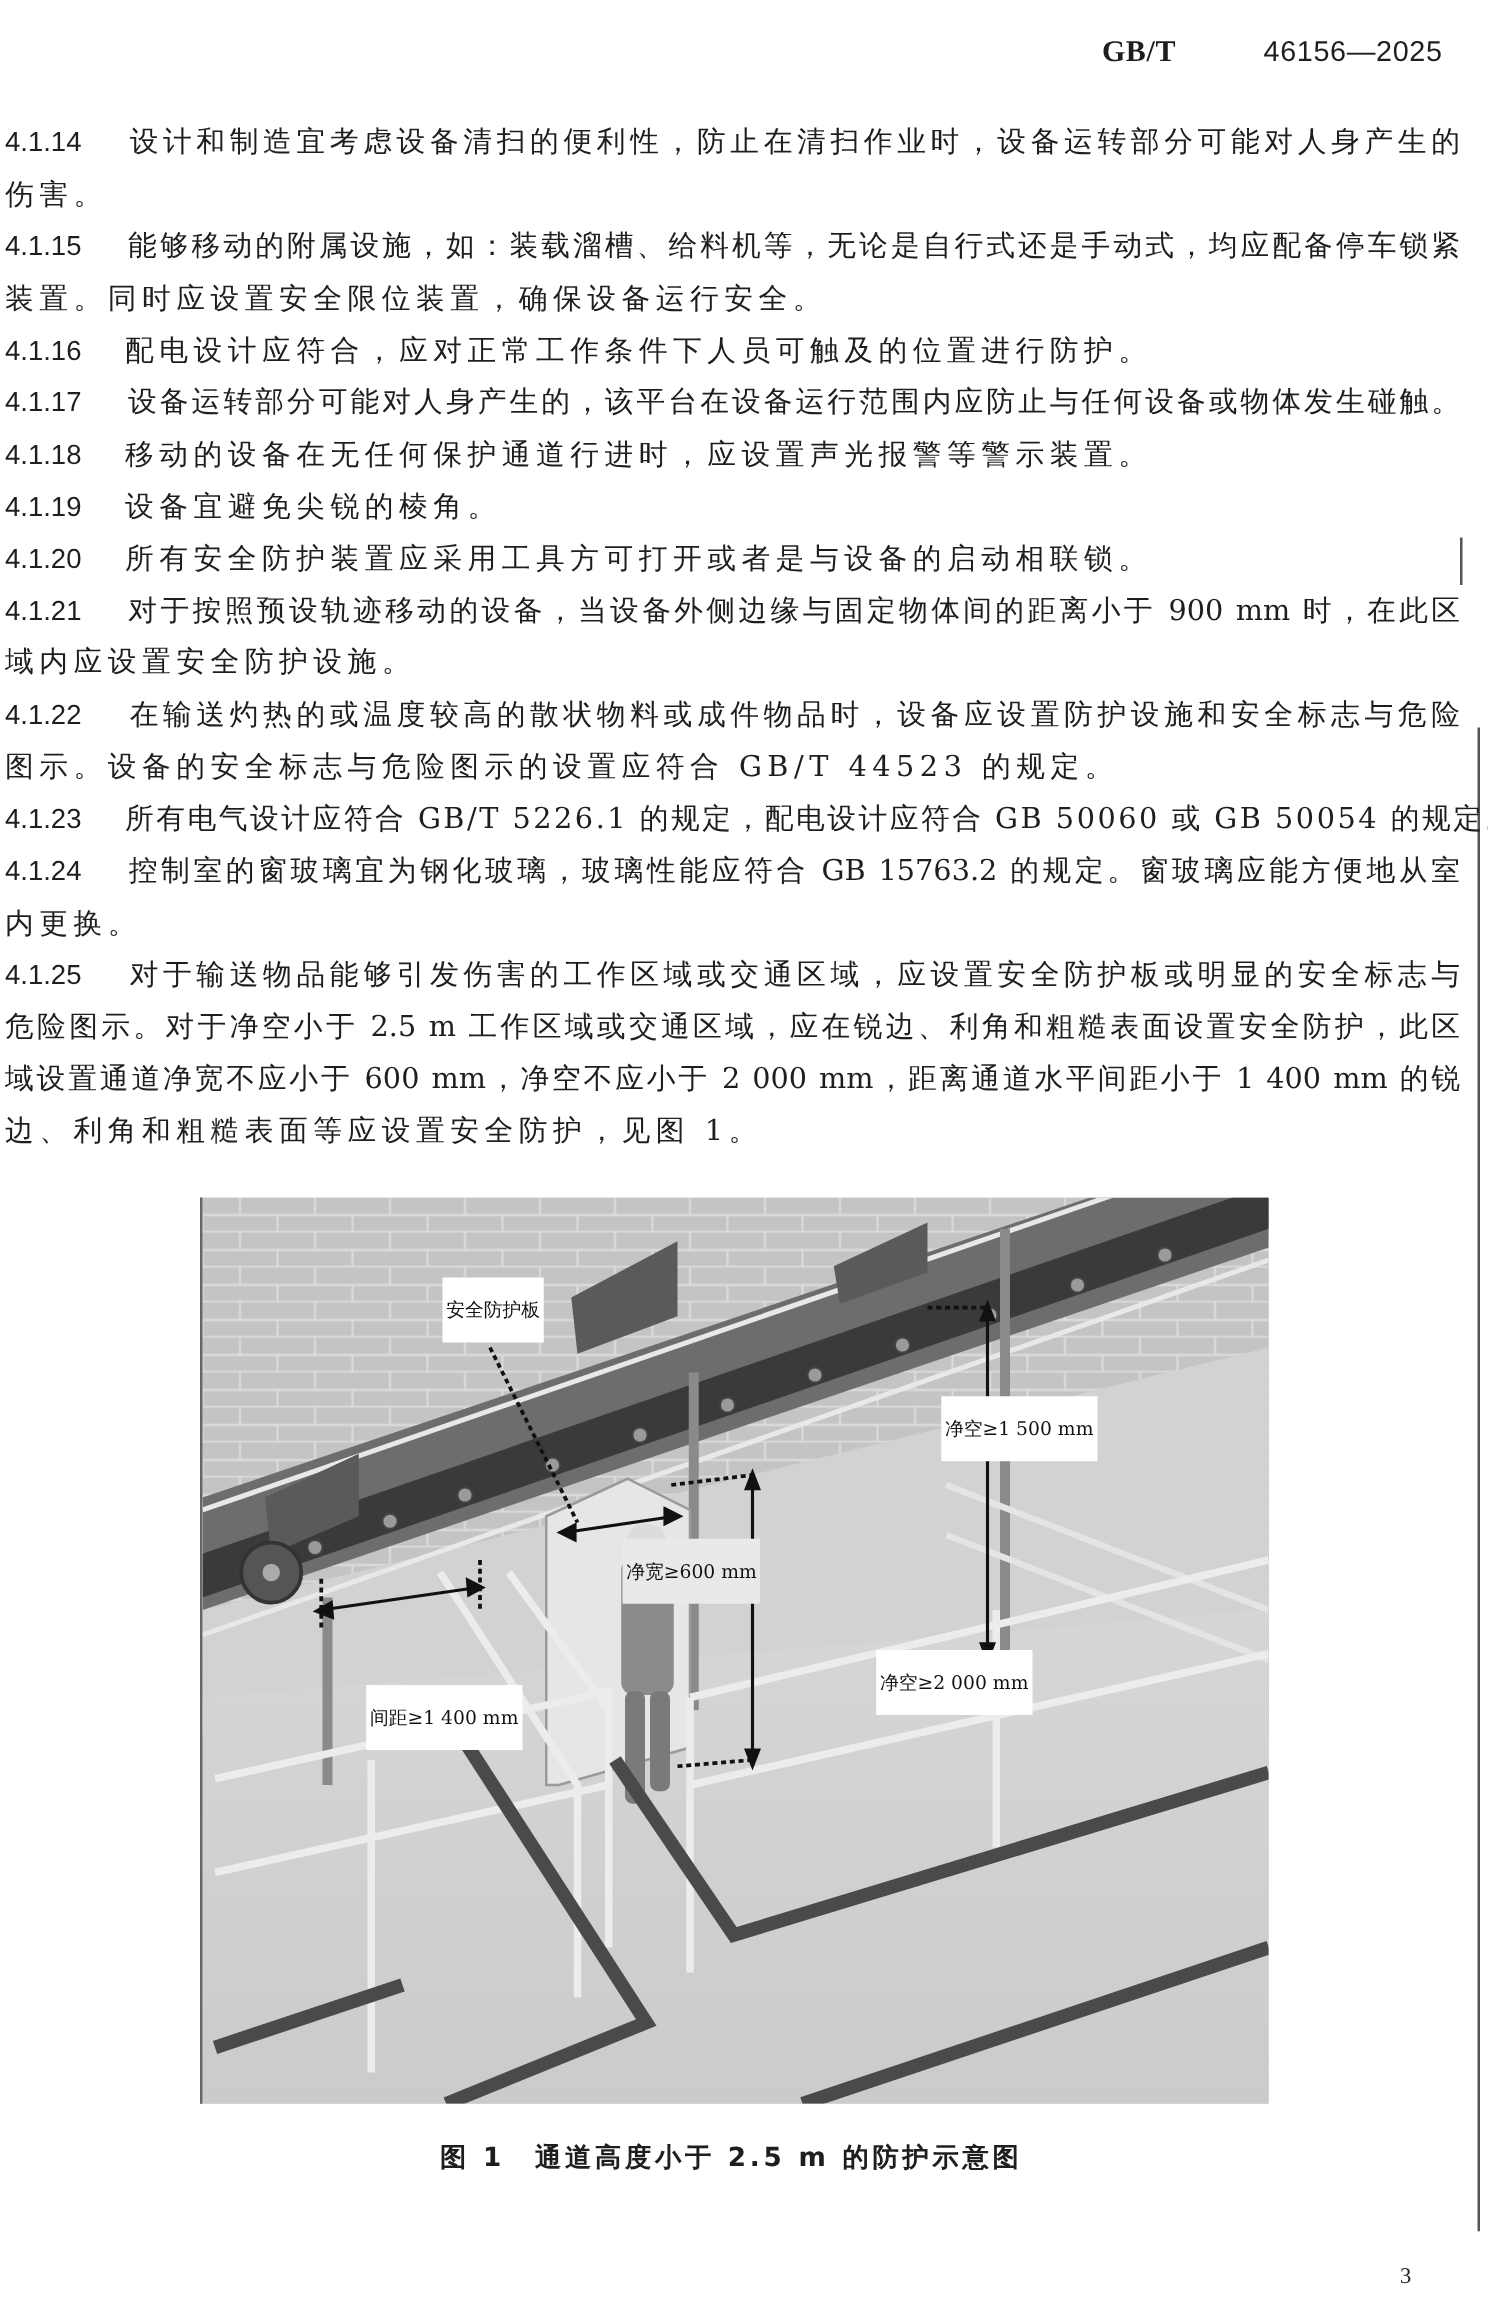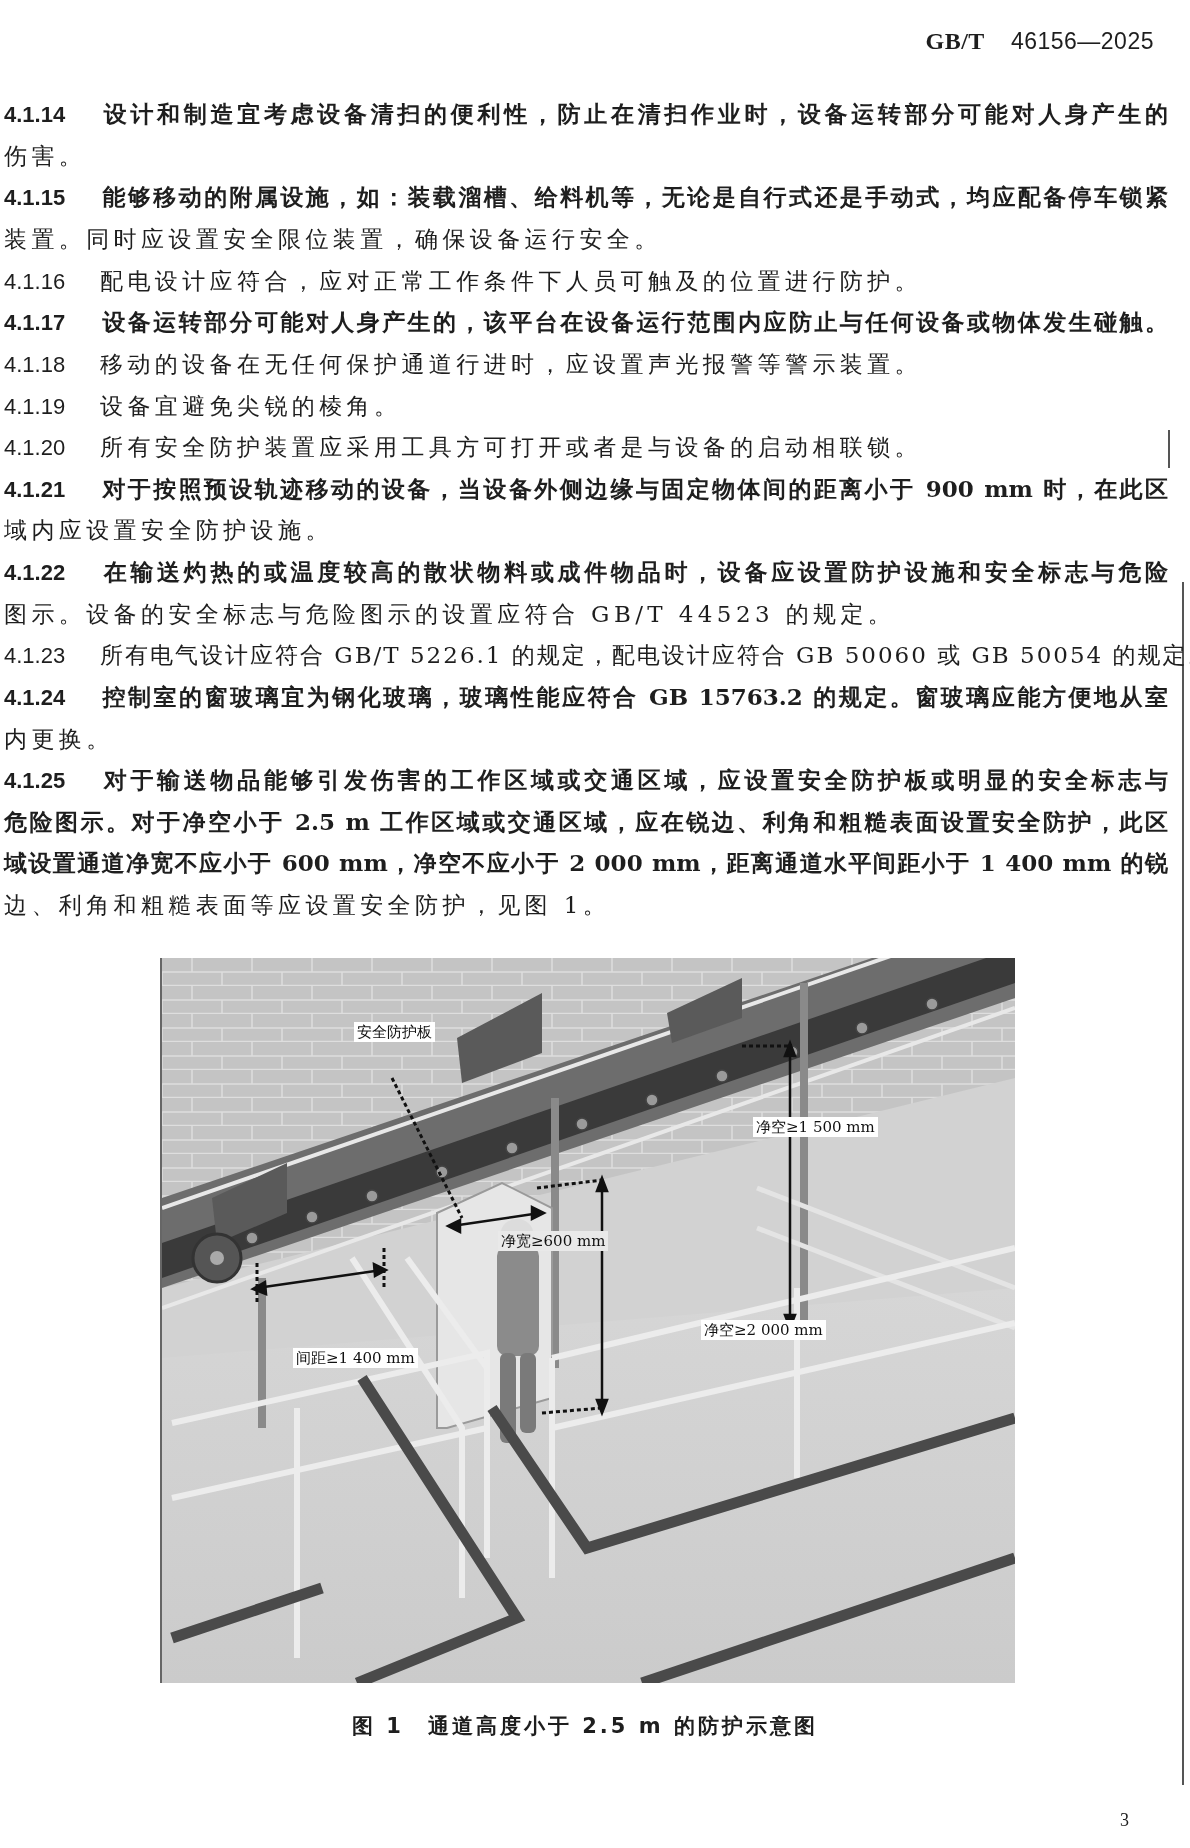--- a/index.html
+++ b/index.html
@@ -1,31 +1,31 @@
 <!DOCTYPE html>
 <html><head>
 <meta charset="utf-8">
 <style>
   html, body { margin: 0; padding: 0; background: #ffffff; }
   body { width: 1190px; height: 1848px; position: relative; overflow: hidden;
          font-family: "DejaVu Serif", "Liberation Serif", serif; color: #1e1e1e; }
   .header { position: absolute; top: 28px; right: 36px; font-size: 23px; letter-spacing: 0.5px; }
   .header .gb { font-family: "Liberation Serif", serif; font-weight: bold; margin-right: 26px; font-size: 24px; }
-  .header .num { font-family: "Liberation Sans", sans-serif; }
+  .header .num { font-family: "Liberation Sans", sans-serif; margin-left: 44px; }
   .rule-short { position: absolute; left: 1168px; top: 430px; width: 2px; height: 38px; background: #555; }
   .rule-long { position: absolute; left: 1182px; top: 582px; width: 2px; height: 1203px; background: #555; }
   .line { position: absolute; left: 4px; width: 1164px; height: 36px; font-size: 23px; line-height: 36px;
           white-space: nowrap; letter-spacing: 4.4px; }
-  .line.j { text-align: justify; text-align-last: justify; letter-spacing: 0; font-weight: bold; }
+  .line.j { text-align: justify; text-align-last: justify; letter-spacing: 0; }
   .clause { font-family: "Liberation Sans", sans-serif; letter-spacing: 0; display: inline-block; width: 96px; font-size: 22px; }
   .figure { position: absolute; left: 160px; top: 958px; width: 853px; height: 725px; overflow: hidden;
             background: #cfcfcf; border-left: 2px solid #666; }
   .figure svg { position: absolute; left: 0; top: 0; }
   .flabel { position: absolute; background: #ffffff; font-family: "DejaVu Serif", serif; font-size: 15px;
-            line-height: 20px; padding: 0 3px; color: #111; white-space: nowrap; }
+            line-height: 20px; padding: 16px 3px; color: #111; white-space: nowrap; }
   .caption { position: absolute; left: 352px; top: 1712px; font-family: "DejaVu Sans", sans-serif;
              font-weight: bold; font-size: 21px; letter-spacing: 3px; white-space: nowrap; }
   .pagenum { position: absolute; left: 1120px; top: 1810px; font-size: 18px; font-family: "Liberation Serif", serif; }
 </style>
 </head>
 <body>
 
 <div class="header">
   <span class="gb">GB/T</span><span class="num">46156—2025</span>
 </div>

